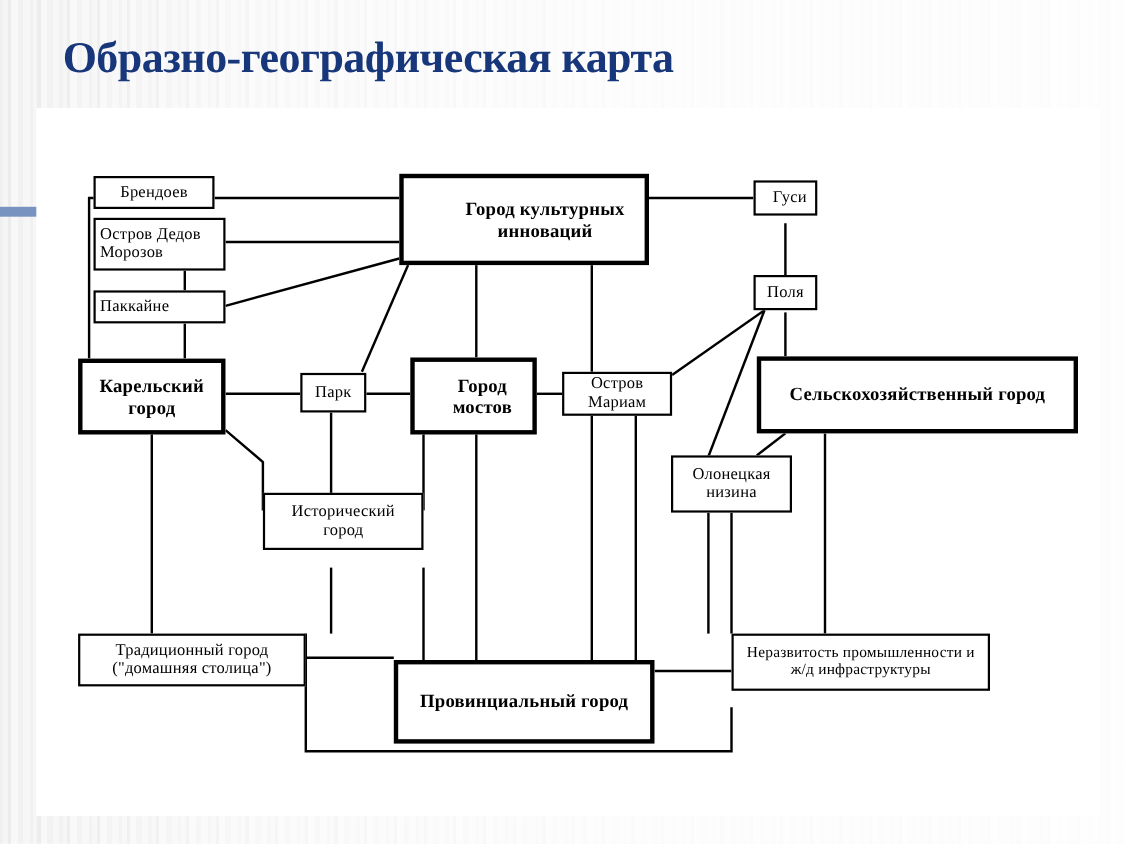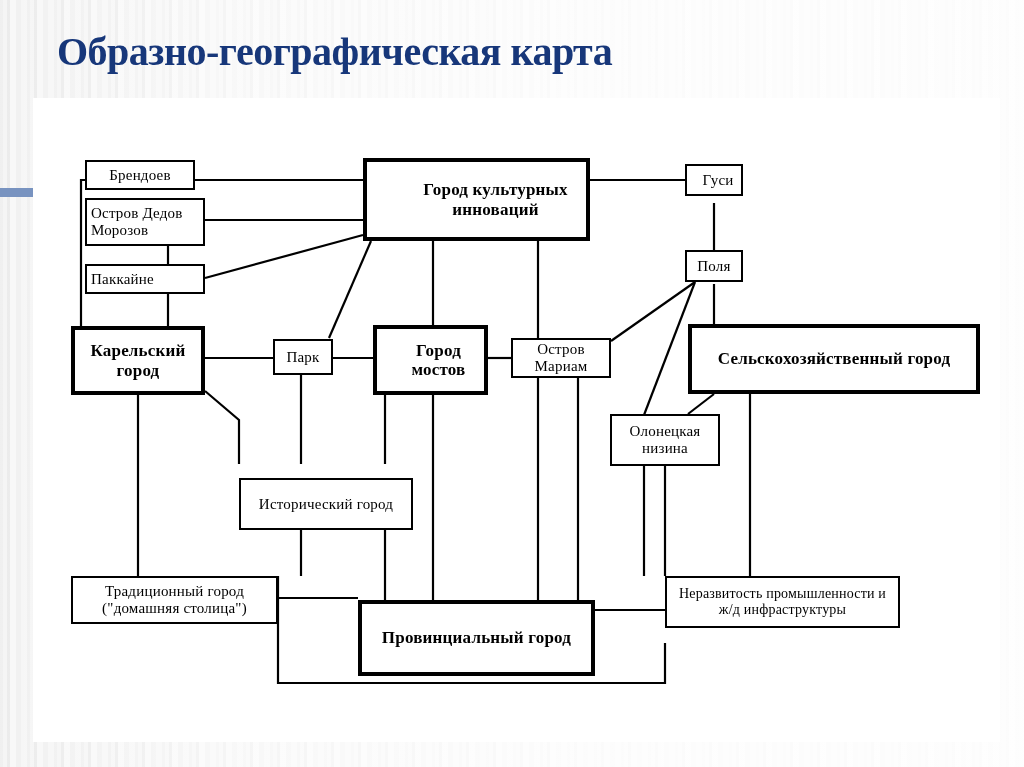--- a/index.html
+++ b/index.html
@@ -235,21 +235,21 @@
       </div>
 
       <div class="node strong" style="left:655px; top:226px; width:292px; height:70px;">
         <span class="ntext">Сельскохозяйственный город</span>
       </div>
 
       <div class="node" style="left:545px; top:316px; width:110px; height:52px;margin-left:32px;">
         <span class="ntext">Олонецкая низина</span>
       </div>
 
-      <div class="node" style="left:206px; top:380px; width:174px; height:52px;">
+      <div class="node" style="left:206px; top:350px; width:146px; height:52px;">
         <span class="ntext">Исторический город</span>
       </div>
 
       <div class="node" style="left:38px; top:478px; width:207px; height:48px;">
         <span class="ntext">Традиционный город ("домашняя столица")</span>
       </div>
 
       <div class="node strong" style="left:325px; top:502px; width:237px; height:76px;">
         <span class="ntext">Провинциальный город</span>
       </div>

